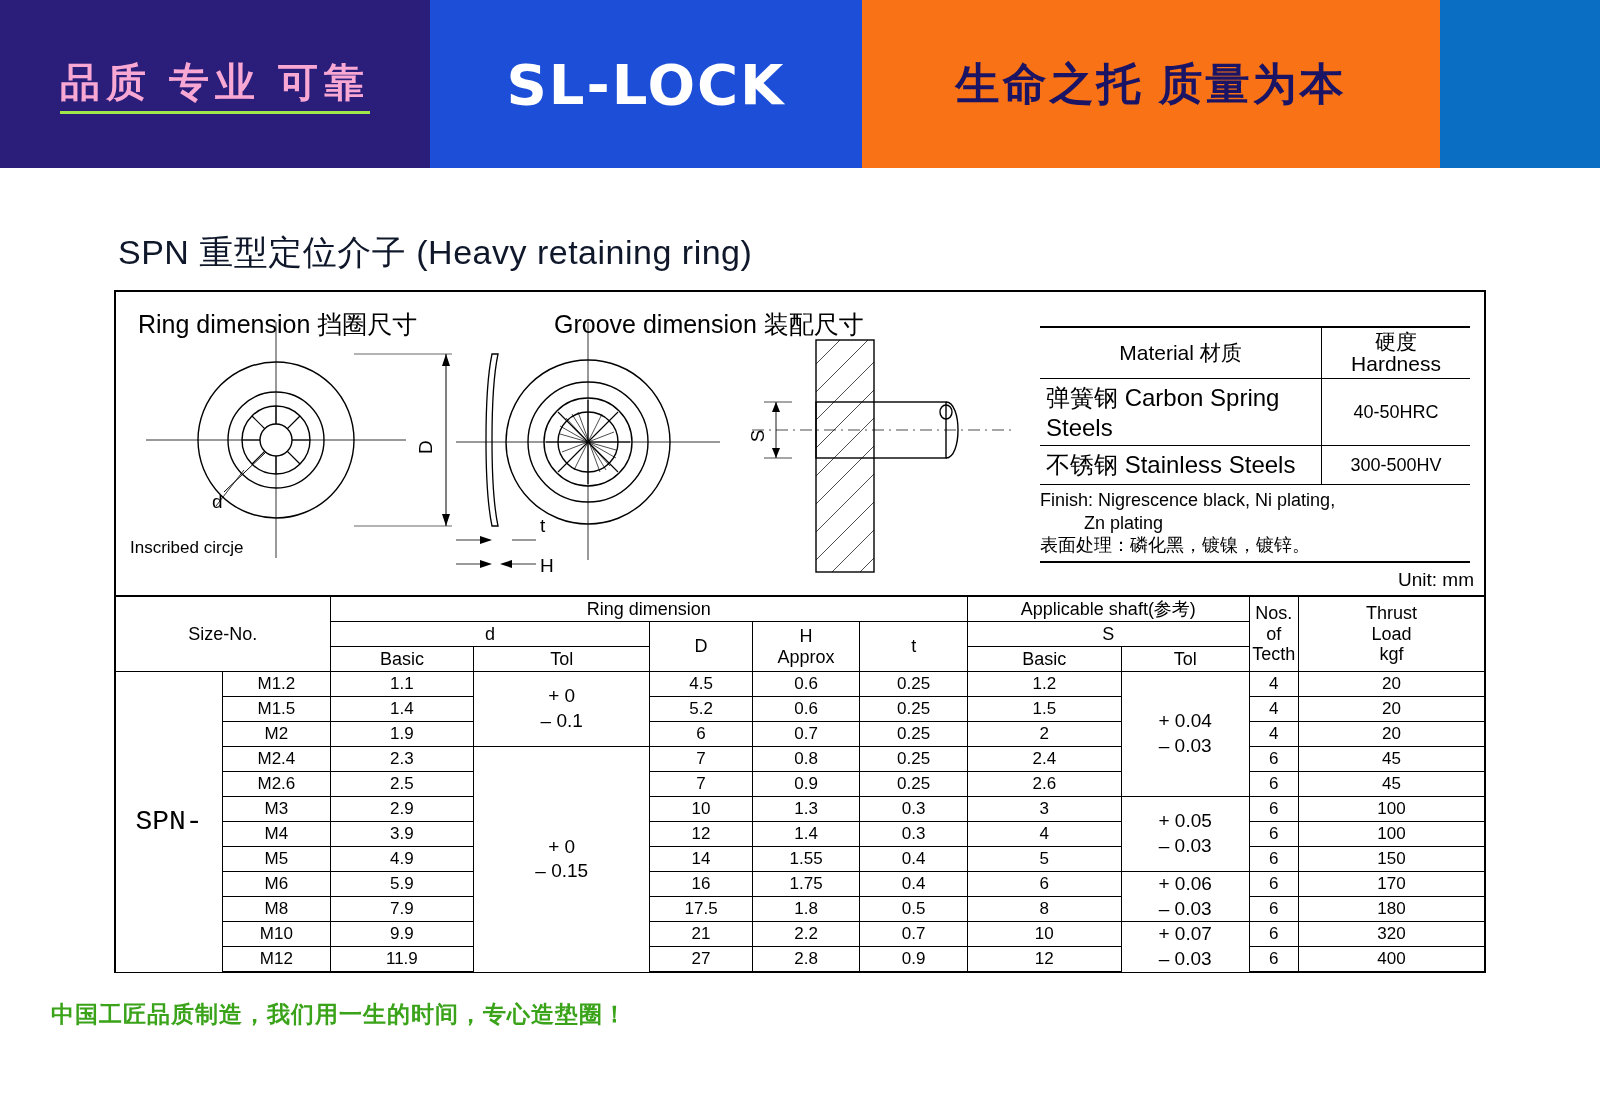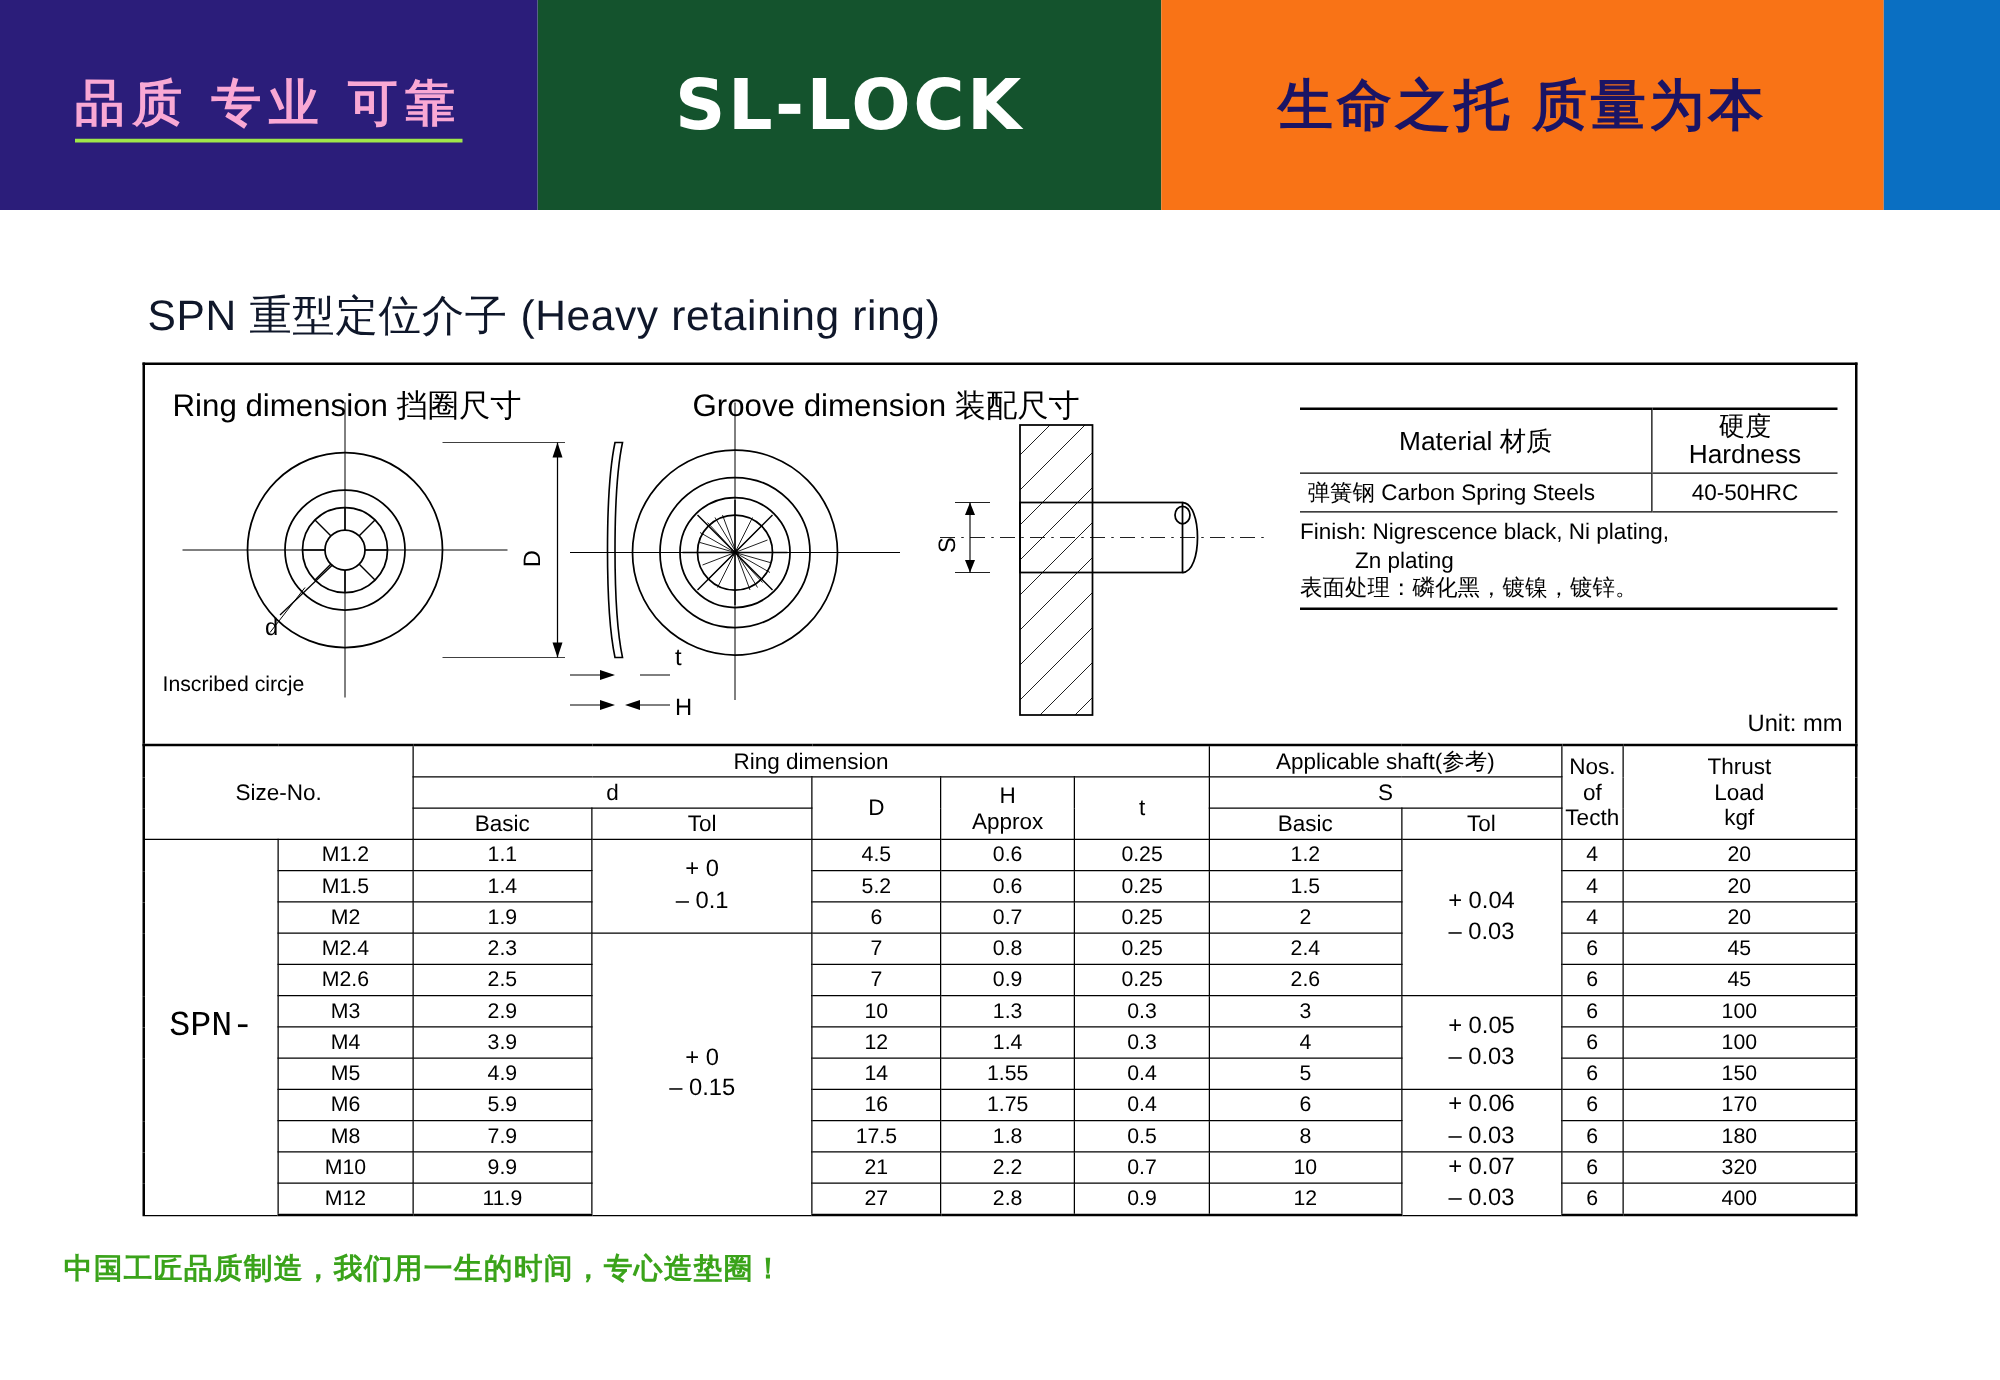--- a/index.html
+++ b/index.html
@@ -41,22 +41,22 @@
   .banner-seg1 .slogan-left::after {
     content: "";
     position: absolute;
     left: 0;
     right: 0;
     bottom: 0;
     height: 3px;
     background: #9fe84a;
   }
   .banner-seg2 {
-    background: #14532d;
-    width: 499px;
+    background: #1d4ed8;
+    width: 432px;
     display: flex;
     align-items: center;
     justify-content: center;
   }
   .banner-seg2 .brand {
     color: #ffffff;
     font-size: 56px;
     font-weight: bold;
     letter-spacing: 2px;
     font-family: "DejaVu Sans", sans-serif;
@@ -133,21 +133,21 @@
     border-left: 1px solid #000 !important;
     width: 140px;
     line-height: 1.05;
   }
   .mat-body td {
     border-bottom: 1px solid #000;
   }
   .mat-body td.left {
     text-align: left;
     padding-left: 6px;
-    font-size: 18px;
+    font-size: 24px;
   }
   .mat-body td.right {
     border-left: 1px solid #000;
     text-align: center;
     font-size: 18px;
   }
   .mat-finish {
     padding-top: 4px;
     font-size: 18px;
     line-height: 1.25;
@@ -336,20 +336,24 @@
         <td>Material  材质</td>
         <td class="mat-hard-cell">
           <div>硬度</div>
           <div>Hardness</div>
         </td>
       </tr>
       <tr class="mat-body">
         <td class="left">弹簧钢 Carbon Spring Steels</td>
         <td class="right">40-50HRC</td>
       </tr>
+      <tr class="mat-body">
+        <td class="left">不锈钢 Stainless Steels</td>
+        <td class="right">300-500HV</td>
+      </tr>
     </tbody>
       </table>
     <div class="mat-finish">
       <div>Finish: Nigrescence black, Ni plating,</div>
       <div class="indent">Zn plating</div>
       <div>表面处理：磷化黑，镀镍，镀锌。</div>
     </div>
     <div class="mat-underline"></div>
   </div>
 

